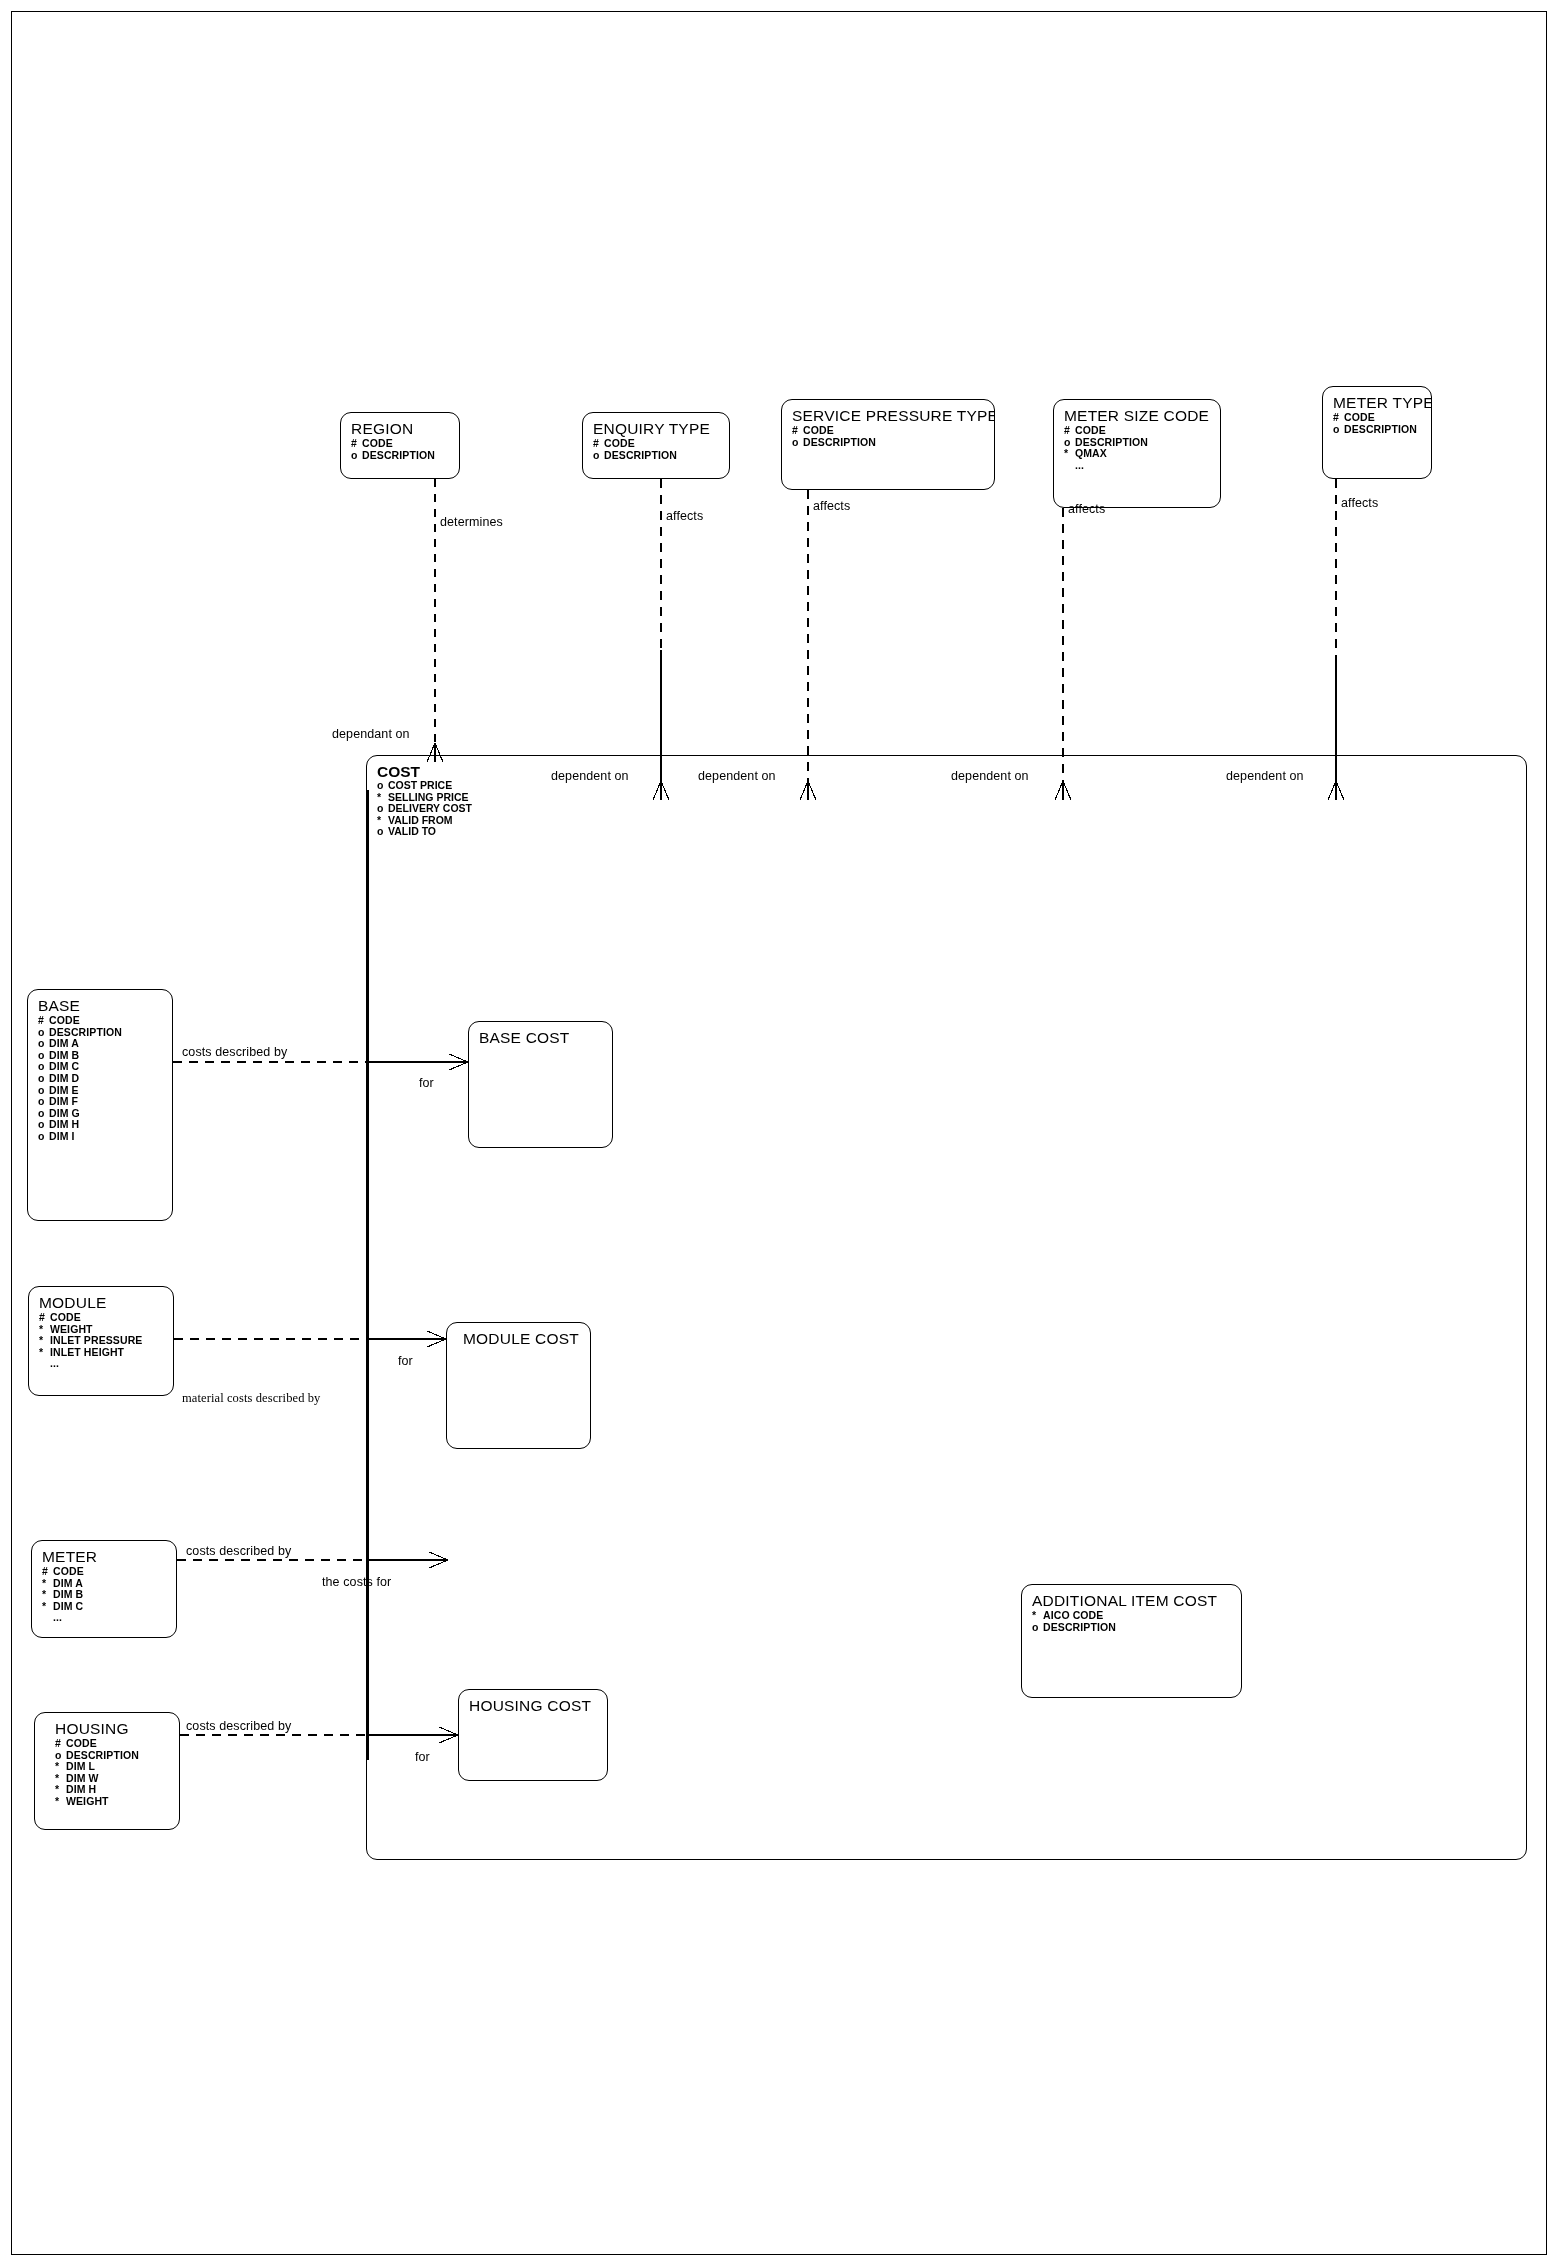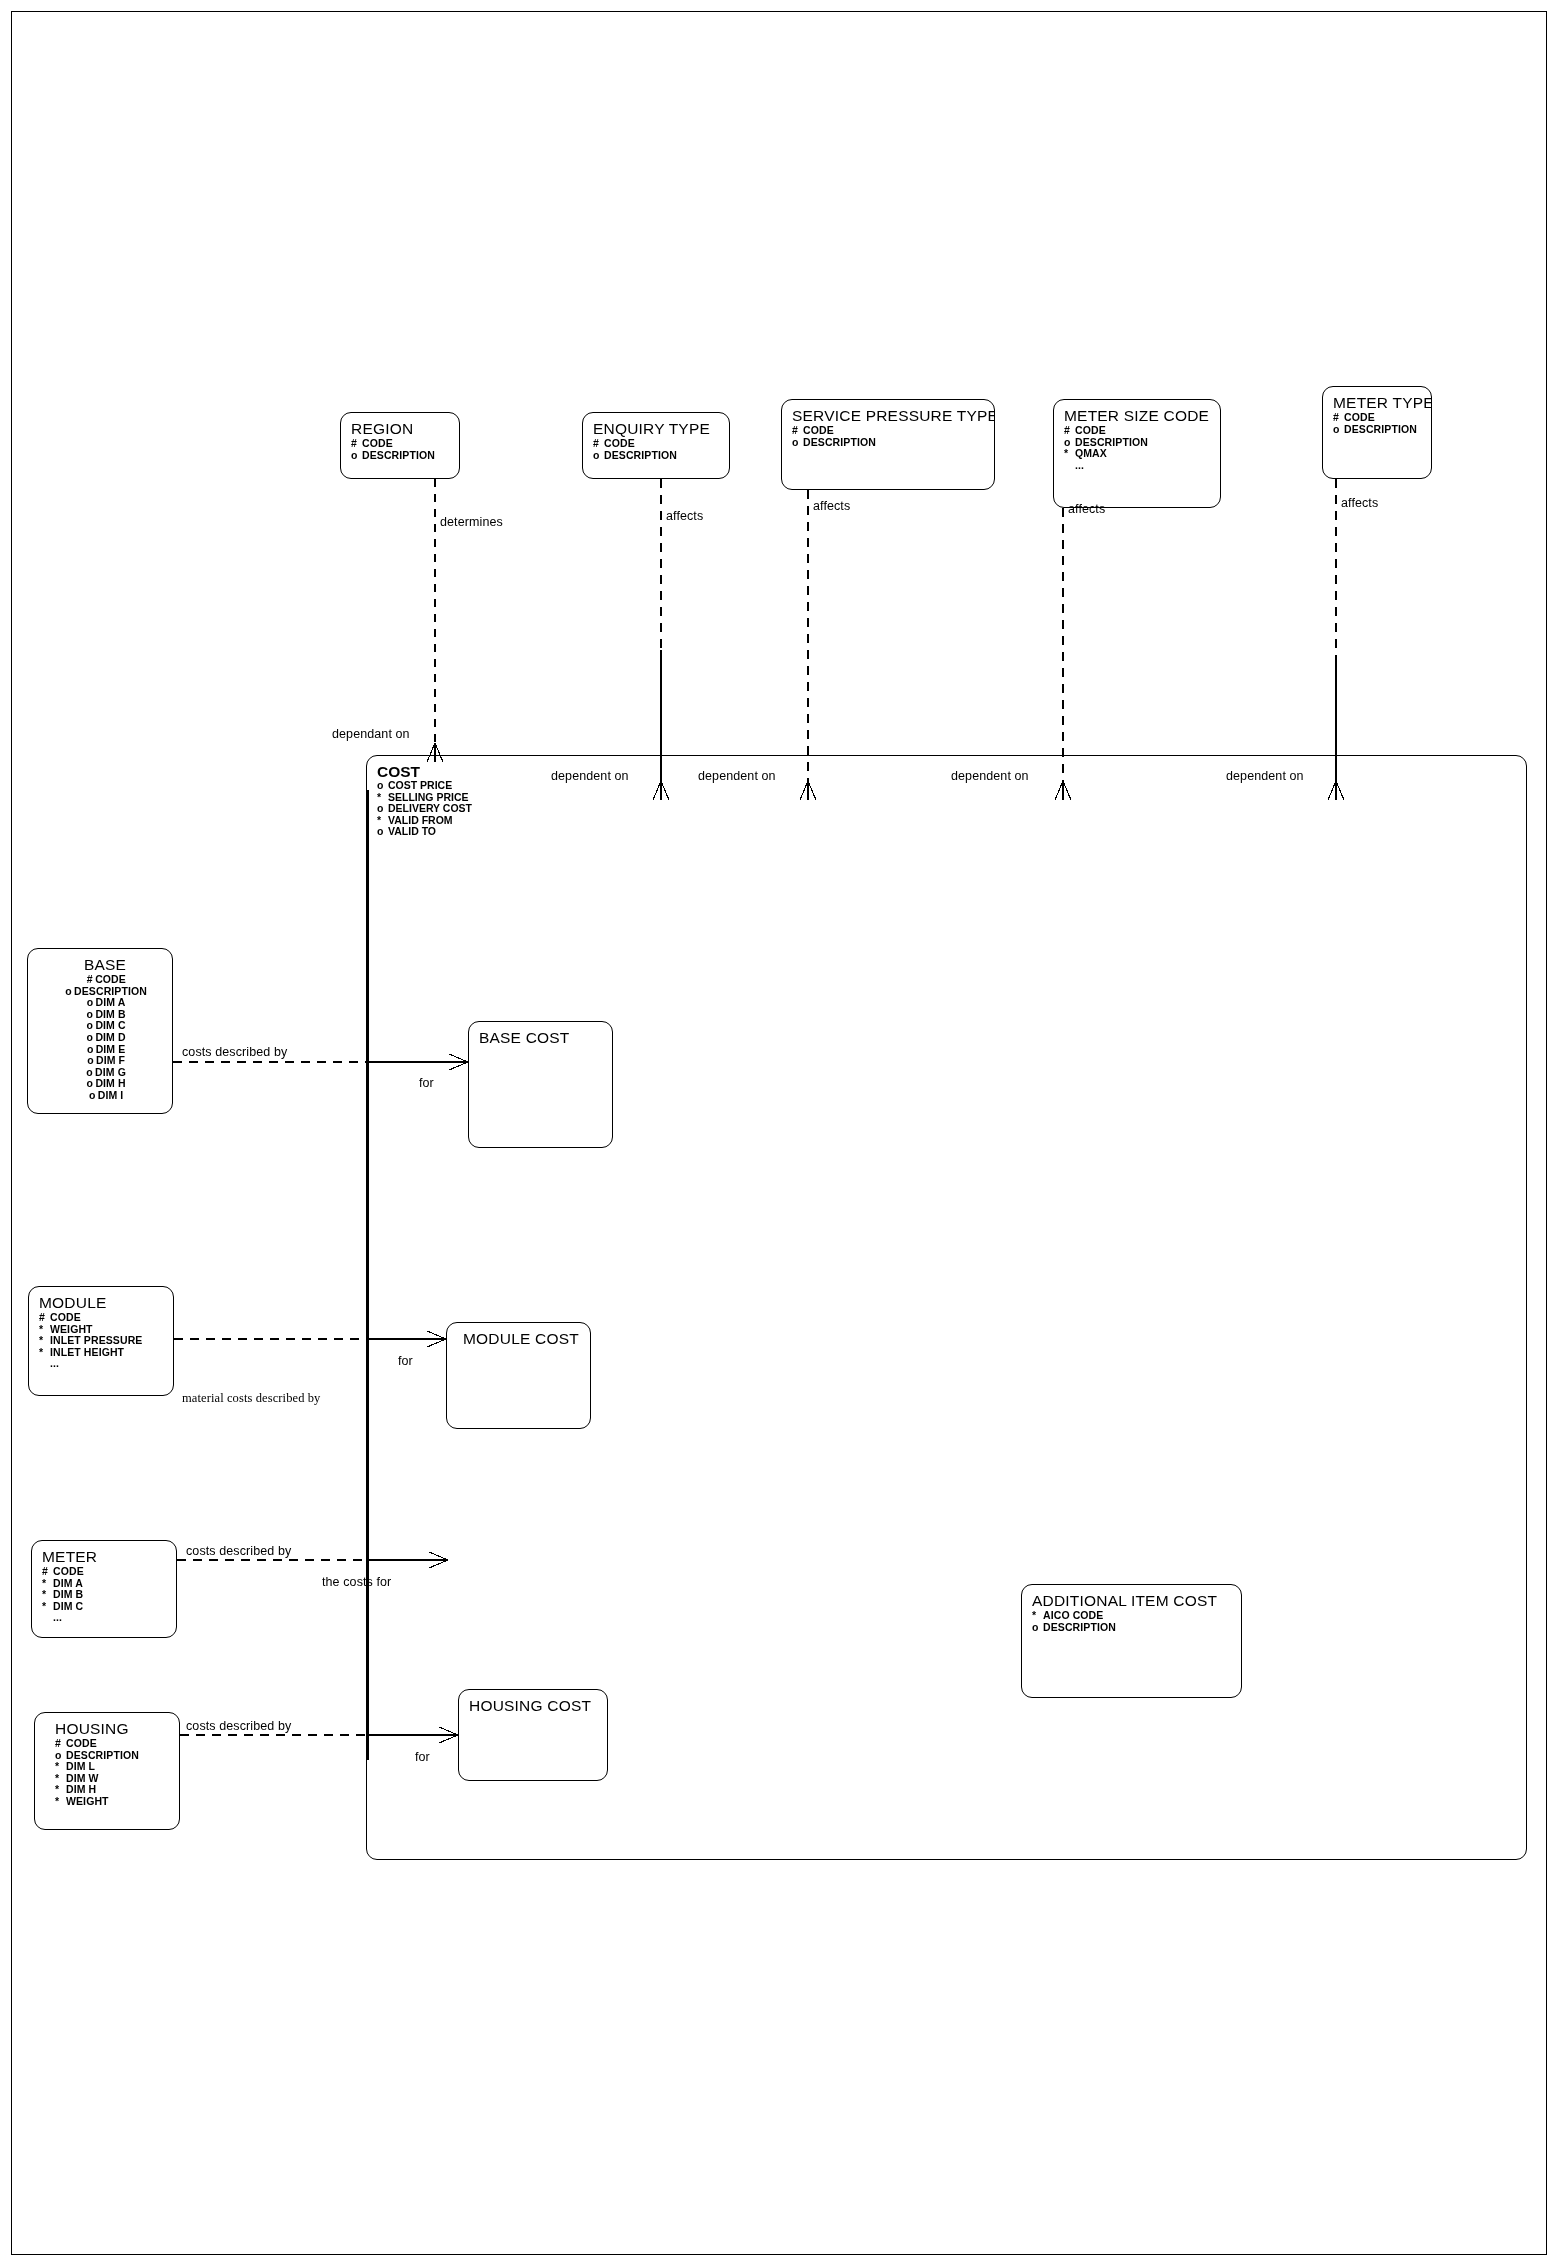--- a/index.html
+++ b/index.html
@@ -199,21 +199,21 @@
     <div class="attrs">
       <div class="attr"><span class="mk">o</span><span>COST PRICE</span></div>
       <div class="attr"><span class="mk">*</span><span>SELLING PRICE</span></div>
       <div class="attr"><span class="mk">o</span><span>DELIVERY COST</span></div>
       <div class="attr"><span class="mk">*</span><span>VALID FROM</span></div>
       <div class="attr"><span class="mk">o</span><span>VALID TO</span></div>
     </div>
   </div>
 
 
-  <div class="entity" style="left:27px; top:948px; width:146px; height:166px;text-align:center;">
+  <div class="entity" style="left:27px; top:989px; width:146px; height:232px;">
     <div class="ename">BASE</div>
     <div class="attrs">
       <div class="attr"><span class="mk">#</span><span>CODE</span></div>
       <div class="attr"><span class="mk">o</span><span>DESCRIPTION</span></div>
       <div class="attr"><span class="mk">o</span><span>DIM A</span></div>
       <div class="attr"><span class="mk">o</span><span>DIM B</span></div>
       <div class="attr"><span class="mk">o</span><span>DIM C</span></div>
       <div class="attr"><span class="mk">o</span><span>DIM D</span></div>
       <div class="attr"><span class="mk">o</span><span>DIM E</span></div>
       <div class="attr"><span class="mk">o</span><span>DIM F</span></div>
@@ -254,21 +254,21 @@
       <div class="attr"><span class="mk">*</span><span>DIM W</span></div>
       <div class="attr"><span class="mk">*</span><span>DIM H</span></div>
       <div class="attr"><span class="mk">*</span><span>WEIGHT</span></div>
     </div>
   </div>
 
   <div class="entity" style="left:468px; top:1021px; width:145px; height:127px;">
     <div class="ename">BASE COST</div>
   </div>
 
-  <div class="entity" style="left:446px; top:1322px; width:145px; height:107px;padding-left:16px;">
+  <div class="entity" style="left:446px; top:1322px; width:145px; height:127px;padding-left:16px;">
     <div class="ename">MODULE COST</div>
   </div>
 
 
   <div class="entity" style="left:458px; top:1689px; width:150px; height:92px;">
     <div class="ename">HOUSING COST</div>
   </div>
 
   <div class="entity" style="left:1021px; top:1584px; width:221px; height:114px;">
     <div class="ename">ADDITIONAL ITEM COST</div>

